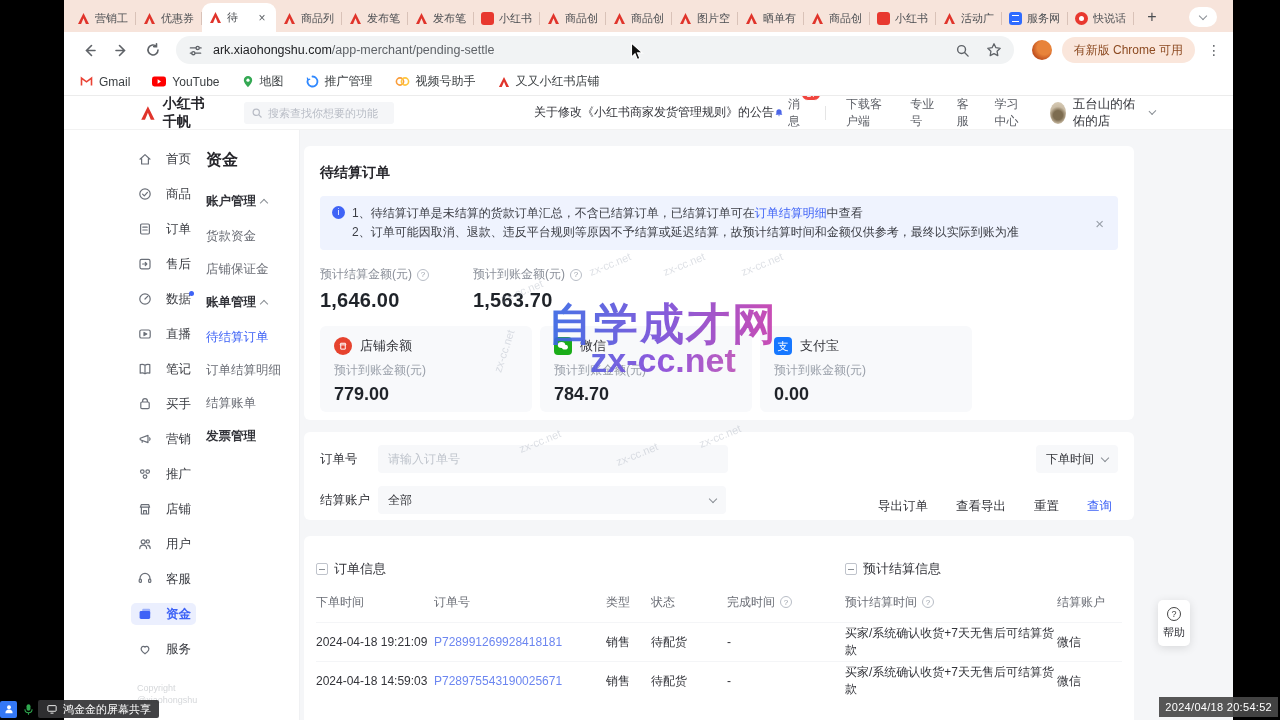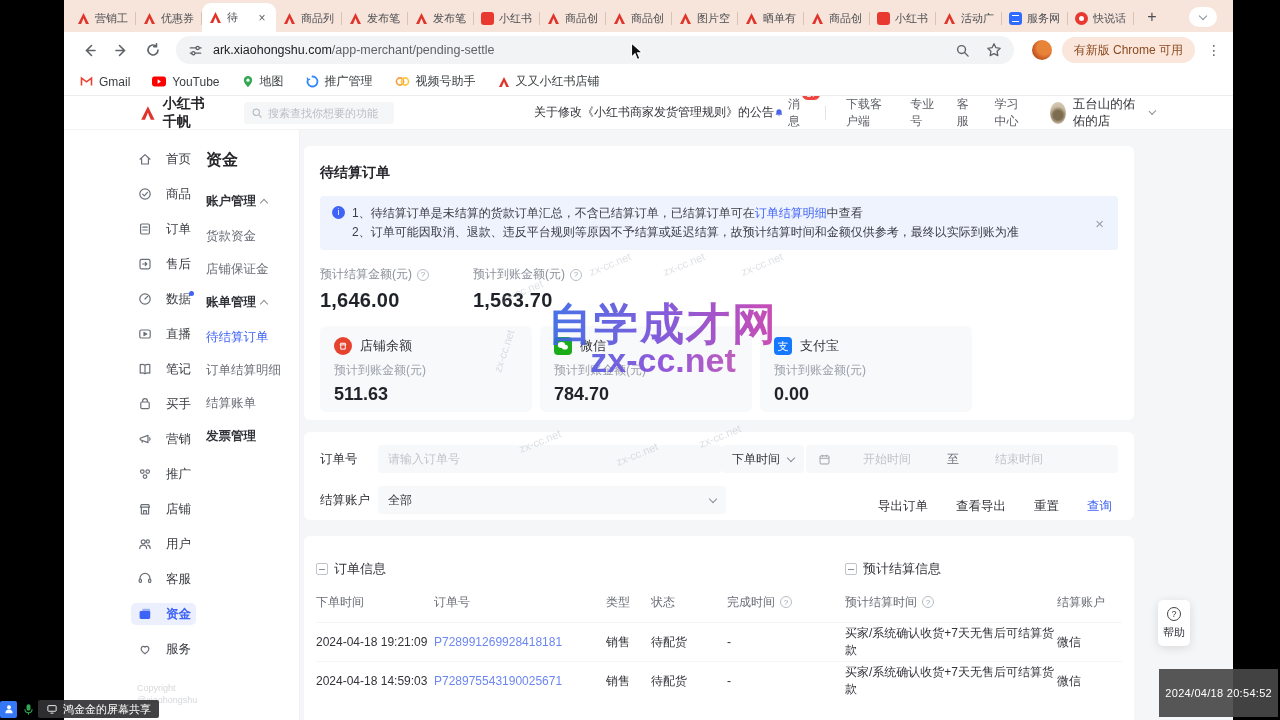--- a/index.html
+++ b/index.html
@@ -160,21 +160,21 @@
         background:linear-gradient(90deg,#2E6BE6,#8A4BD9,#E0569E);-webkit-background-clip:text;background-clip:text;color:transparent;}
   .wm-tile{position:absolute;font-size:11px;color:rgba(150,160,175,.32);transform:rotate(-22deg);pointer-events:none;z-index:4;}
 
   
   .share{position:absolute;left:0;bottom:2px;height:18px;display:flex;align-items:center;z-index:20;}
   .share .pbox{width:17px;height:17px;background:#3478F6;border-radius:2px;display:flex;align-items:center;justify-content:center;}
   .share .micw{width:16px;height:16px;margin-left:3px;display:flex;align-items:center;justify-content:center;}
   .share .pill{margin-left:2px;height:18px;background:rgba(50,50,52,.92);color:#fff;font-size:11px;display:flex;
                align-items:center;gap:5px;padding:0 8px;border-radius:2px;}
   .timestamp{position:absolute;right:2px;bottom:3px;background:rgba(72,72,72,.92);color:#fff;font-size:11px;
-             letter-spacing:.3px;padding:18px 6px;z-index:20;}
+             letter-spacing:.3px;padding:4px 6px;z-index:20;}
   .cursor{position:absolute;left:630px;top:42px;z-index:30;pointer-events:none;}
 </style>
 </head>
 <body>
 
 <svg width="0" height="0" style="position:absolute">
   <defs>
     <g id="qf-logo">
         <path d="M6.5 1 12 12H8.9L6.5 6.2 4.1 12H1Z" fill="#E0342B"></path>
       </g>
@@ -599,21 +599,21 @@
               <div class="acct">
                 <div class="acct-head">
                     <span class="ic-shop">
                       <svg width="10" height="10" viewBox="0 0 16 16" fill="none" stroke="#fff" stroke-width="1.6">
                         <path d="M3.4 6.2 4.3 3.6h7.4l.9 2.6H3.4zM4.4 6.2V13h7.2V6.2"></path>
                       </svg>
                     </span>
                     <span>店铺余额</span>
                   </div>
                 <div class="acct-lbl">预计到账金额(元)</div>
-                <div class="acct-val">511.63</div>
+                <div class="acct-val">779.00</div>
               </div>
               <div class="acct">
                 <div class="acct-head">
                     <span class="ic-wechat">
                       <svg width="12" height="10" viewBox="0 0 16 13" fill="#fff">
                         <ellipse cx="6" cy="5" rx="5" ry="4"></ellipse>
                         <ellipse cx="10.5" cy="8" rx="4" ry="3.2"></ellipse>
                       </svg>
                     </span>
                     <span>微信</span>
@@ -634,29 +634,20 @@
 
           <div class="card card2">
             <div class="frow">
               <span class="flabel">订单号</span>
               <input class="ginput" style="width: 350px;" placeholder="请输入订单号">
               <div style="margin-left:auto;display:flex;align-items:center">
                 <div class="gsel" style="width:82px">
                     <span style="color:#33343A">下单时间</span>
                     <span class="chev"></span>
                   </div>
-                <div class="daterange" style="width:312px">
-                  <svg width="13" height="13" viewBox="0 0 16 16" fill="none" stroke="#9AA0AA" stroke-width="1.2">
-                      <rect x="2.5" y="3.5" width="11" height="10" rx="1.2"></rect>
-                      <path d="M2.5 6.5h11M5.5 2.2v2.6M10.5 2.2v2.6"></path>
-                    </svg>
-                  <span style="margin-left:22px">开始时间</span>
-                  <span class="zhi">至</span>
-                  <span>结束时间</span>
-                </div>
               </div>
             </div>
             <div class="frow">
               <span class="flabel">结算账户</span>
               <div class="gsel" style="width:348px">
                   <span style="color:#33343A">全部</span>
                   <span style="margin-left:auto" class="chev"></span>
                 </div>
               <div class="fbtns">
                 <span>导出订单</span>

